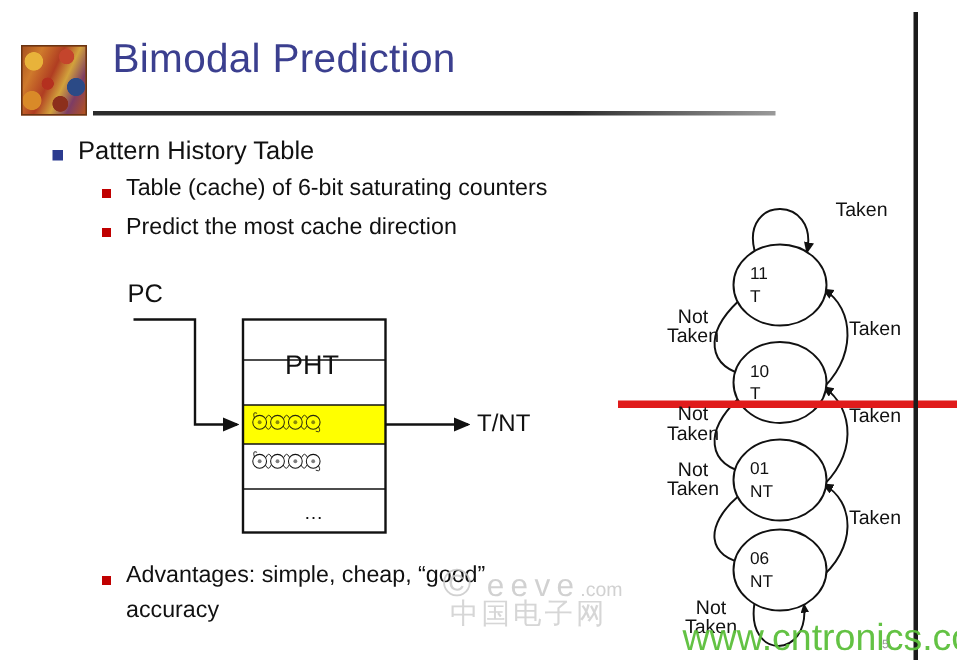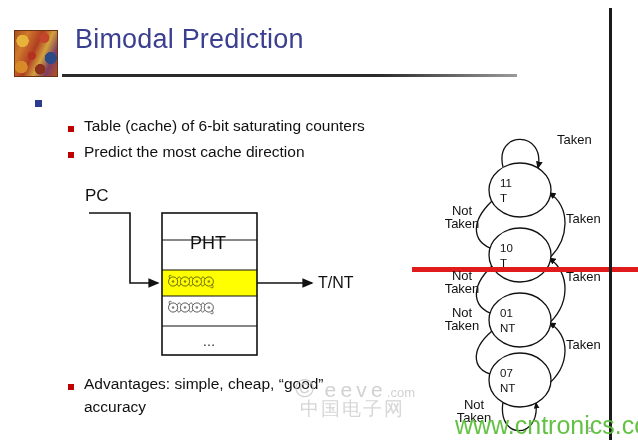--- a/index.html
+++ b/index.html
@@ -80,20 +80,21 @@
 </head>
 <body>
 
 <div id="slide">
 
   <div class="logo"></div>
   <div class="title-text">Bimodal Prediction</div>
   <div class="title-rule"></div>
 
   <div class="sq-blue" style="left:35px;top:100px;"></div>
+  <div class="b1" style="left:52px;top:91px;">Pattern History Table</div>
 
   <div class="sq-red" style="left:68px;top:126px;"></div>
   <div class="b2" style="left:84px;top:117px;">Table (cache) of 6-bit saturating counters</div>
 
   <div class="sq-red" style="left:68px;top:152px;"></div>
   <div class="b2" style="left:84px;top:143px;">Predict the most cache direction</div>
 
   <div class="sq-red" style="left:68px;top:384px;"></div>
   <div class="b2" style="left:84px;top:375px;">Advantages: simple, cheap, “good”</div>
   <div class="b2" style="left:84px;top:398px;">accuracy</div>
@@ -195,21 +196,21 @@
 
   <div class="state-lbl" style="left:500px;top:177px;">11</div>
   <div class="state-lbl" style="left:500px;top:192px;">T</div>
 
   <div class="state-lbl" style="left:500px;top:242px;">10</div>
   <div class="state-lbl" style="left:500px;top:257px;">T</div>
 
   <div class="state-lbl" style="left:500px;top:307px;">01</div>
   <div class="state-lbl" style="left:500px;top:322px;">NT</div>
 
-  <div class="state-lbl" style="left:500px;top:367px;">07</div>
+  <div class="state-lbl" style="left:500px;top:367px;">06</div>
   <div class="state-lbl" style="left:500px;top:382px;">NT</div>
 
   <div class="fsm-lbl" style="left:557px;top:133px;">
     <span>Taken</span>
   </div>
 
   <div class="fsm-lbl" style="left:440px;top:204px;width:44px;">
     <div>Not</div>
     <div>Taken</div>
   </div>

